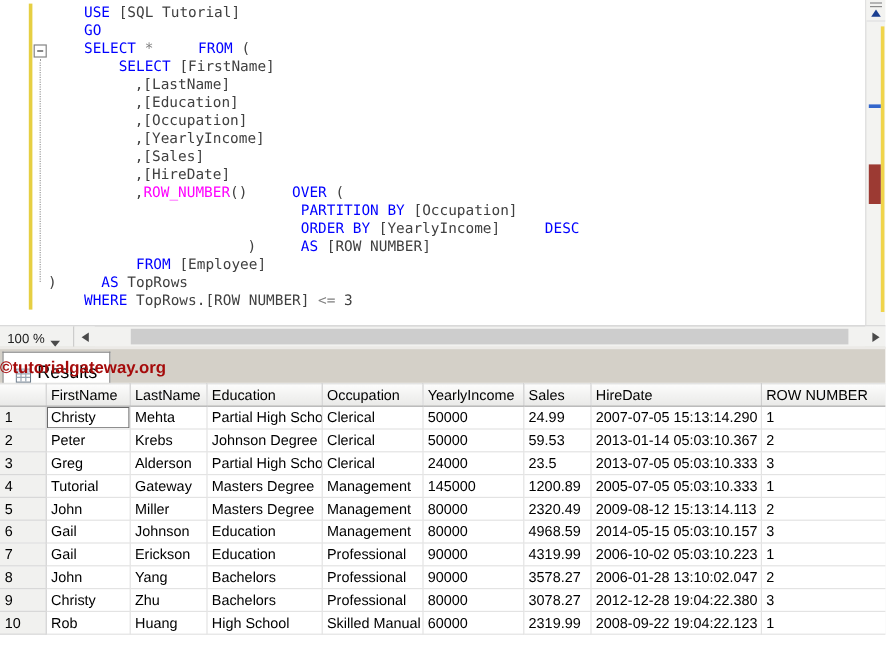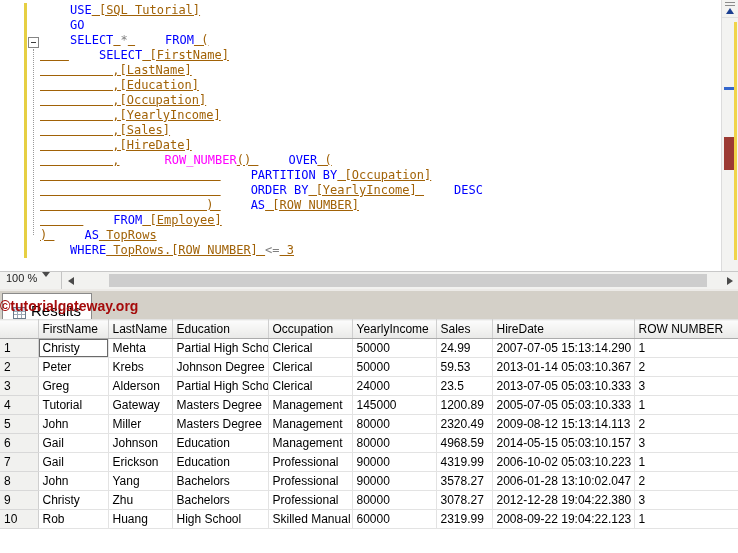--- a/index.html
+++ b/index.html
@@ -13,40 +13,40 @@
   .change-bar { position:absolute; left:24px; top:3px; width:3px; height:255px; background:#e6cf43; }
   .outline-line { position:absolute; left:33px; top:49px; height:186px; width:0; border-left:1px dotted #9a9a9a; }
   .collapse-box { position:absolute; left:28px; top:37px; width:11px; height:11px; background:#fff;
                   border:1px solid #848484; }
   .collapse-box::before { content:""; position:absolute; left:2px; top:4px; width:5px; height:1px; background:#3c3c3c; }
   .code { position:absolute; left:40px; top:3px; right:20px;
           font-family:"DejaVu Sans Mono", monospace; font-size:12px; line-height:15px;
           white-space:pre; color:#000; }
   .code-line { height:15px; }
   .tok-kw { color:#0000ff;margin-left:30px; }
-  .tok-fn { color:#ff00ff;margin-left:45px; }
+  .tok-fn { color:#ff00ff; }
   .tok-op { color:#808080; }
-  .tok-pl { color:#a16207;text-decoration:underline; }
+  .tok-pl { color:#404040; }
 
   
   .vscroll { position:absolute; top:0; right:0; width:17px; height:271px; background:#f3f3f1;
              border-left:1px solid #dcdcdc; }
   .vs-top { position:relative; height:18px; background:#f3f3f1; border-bottom:1px solid #e0e0e0; }
   .grip { position:absolute; top:2px; left:3px; right:3px; height:4px;
           border-top:1px solid #8b8b8b; border-bottom:1px solid #8b8b8b; }
   .tri-up { position:absolute; bottom:3px; left:4px; width:0; height:0;
             border-left:4px solid transparent; border-right:4px solid transparent;
             border-bottom:6px solid #1b3f91; }
   .v-yellow { position:absolute; right:1px; top:22px; width:3px; height:238px; background:#f0d44a; }
   .v-blue   { position:absolute; left:2px; top:87px; width:10px; height:3px; background:#3366cc; }
   .v-thumb  { position:absolute; left:2px; top:137px; width:10px; height:33px; background:#9c3a33; }
 
   
   .hscroll-row { display:flex; height:18px; background:#f2f2f0; border-top:1px solid #c8c8c8; }
-  .zoom { display:flex; align-items:flex-start; gap:5px; width:62px; padding:0 6px;
+  .zoom { display:flex; align-items:flex-end; gap:5px; width:62px; padding:0 6px;
           font-size:11px; color:#222; background:#f2f2f0; border-right:1px solid #c4c4c4; }
   .tri-down { width:0; height:0; border-left:4px solid transparent; border-right:4px solid transparent;
               border-top:5px solid #4a4a4a; }
   .hbtn { width:17px; display:flex; align-items:center; justify-content:center; background:#f2f2f0; }
   .tri-left  { width:0; height:0; border-top:4px solid transparent; border-bottom:4px solid transparent;
                border-right:6px solid #4a4a4a; }
   .tri-right { width:0; height:0; border-top:4px solid transparent; border-bottom:4px solid transparent;
                border-left:6px solid #4a4a4a; }
   .htrack { position:relative; flex:1; }
   .hthumb { position:absolute; left:30px; right:14px; top:2px; bottom:2px; background:#cdcdcd; }

